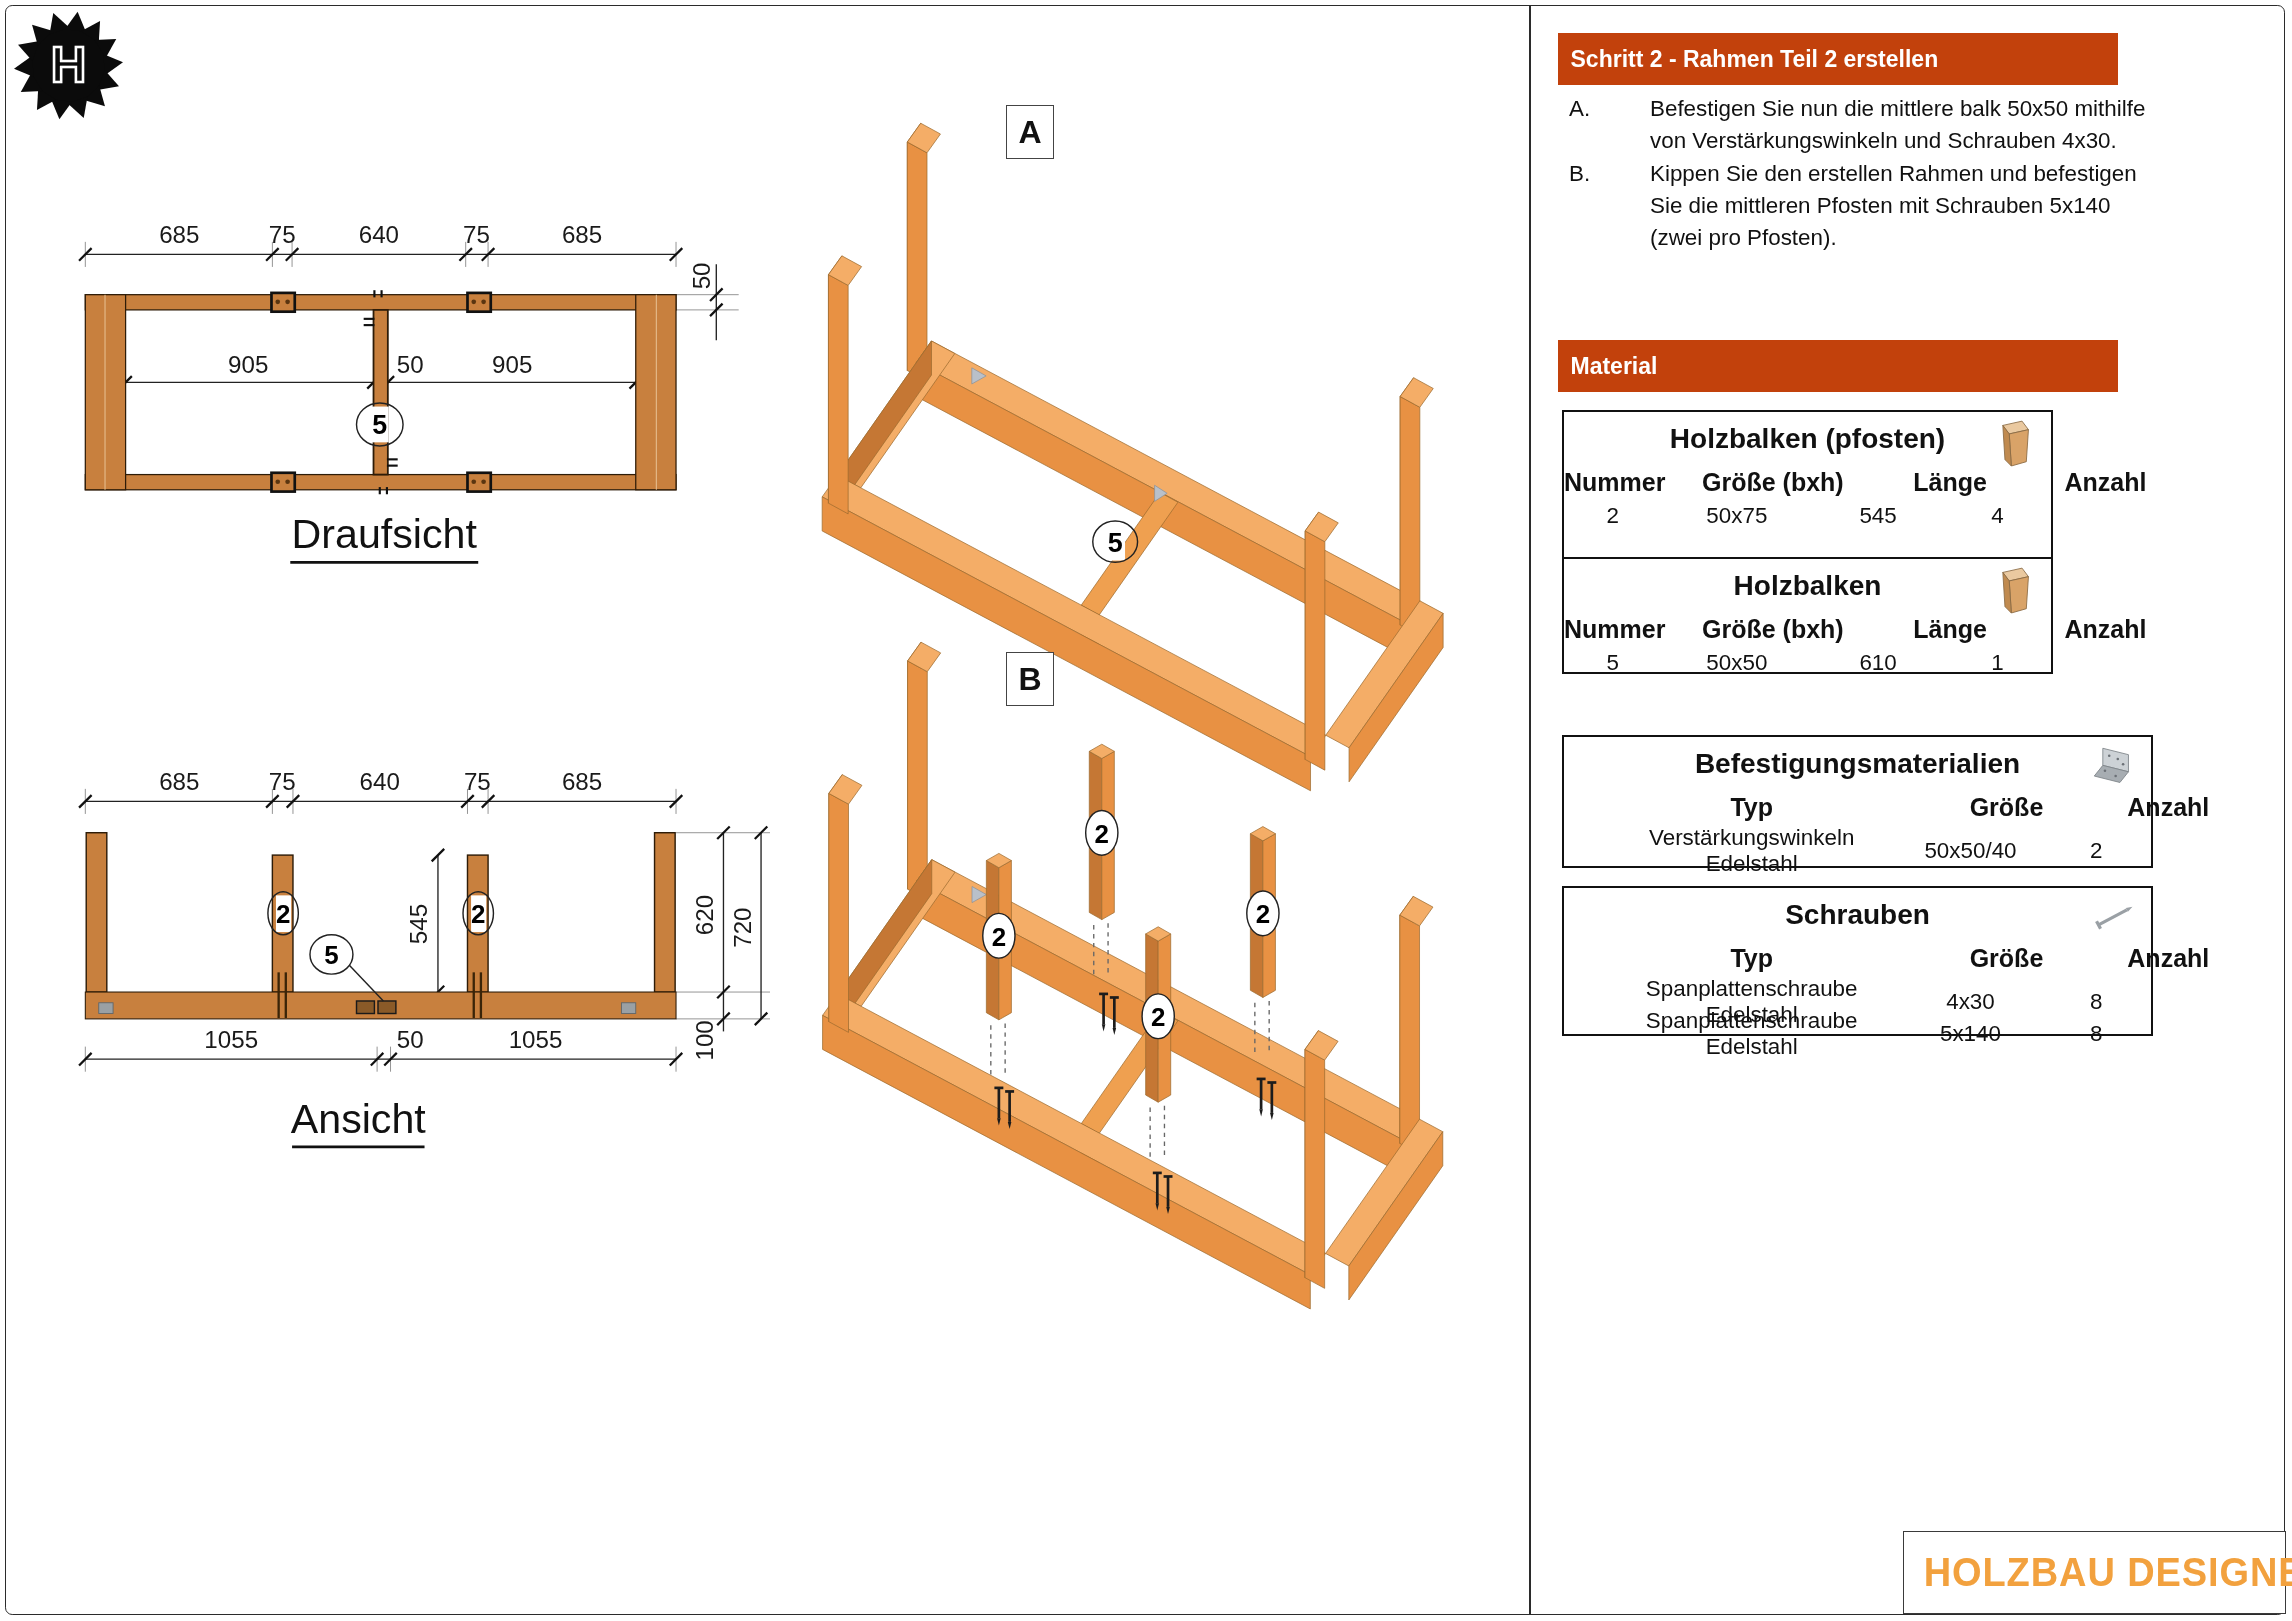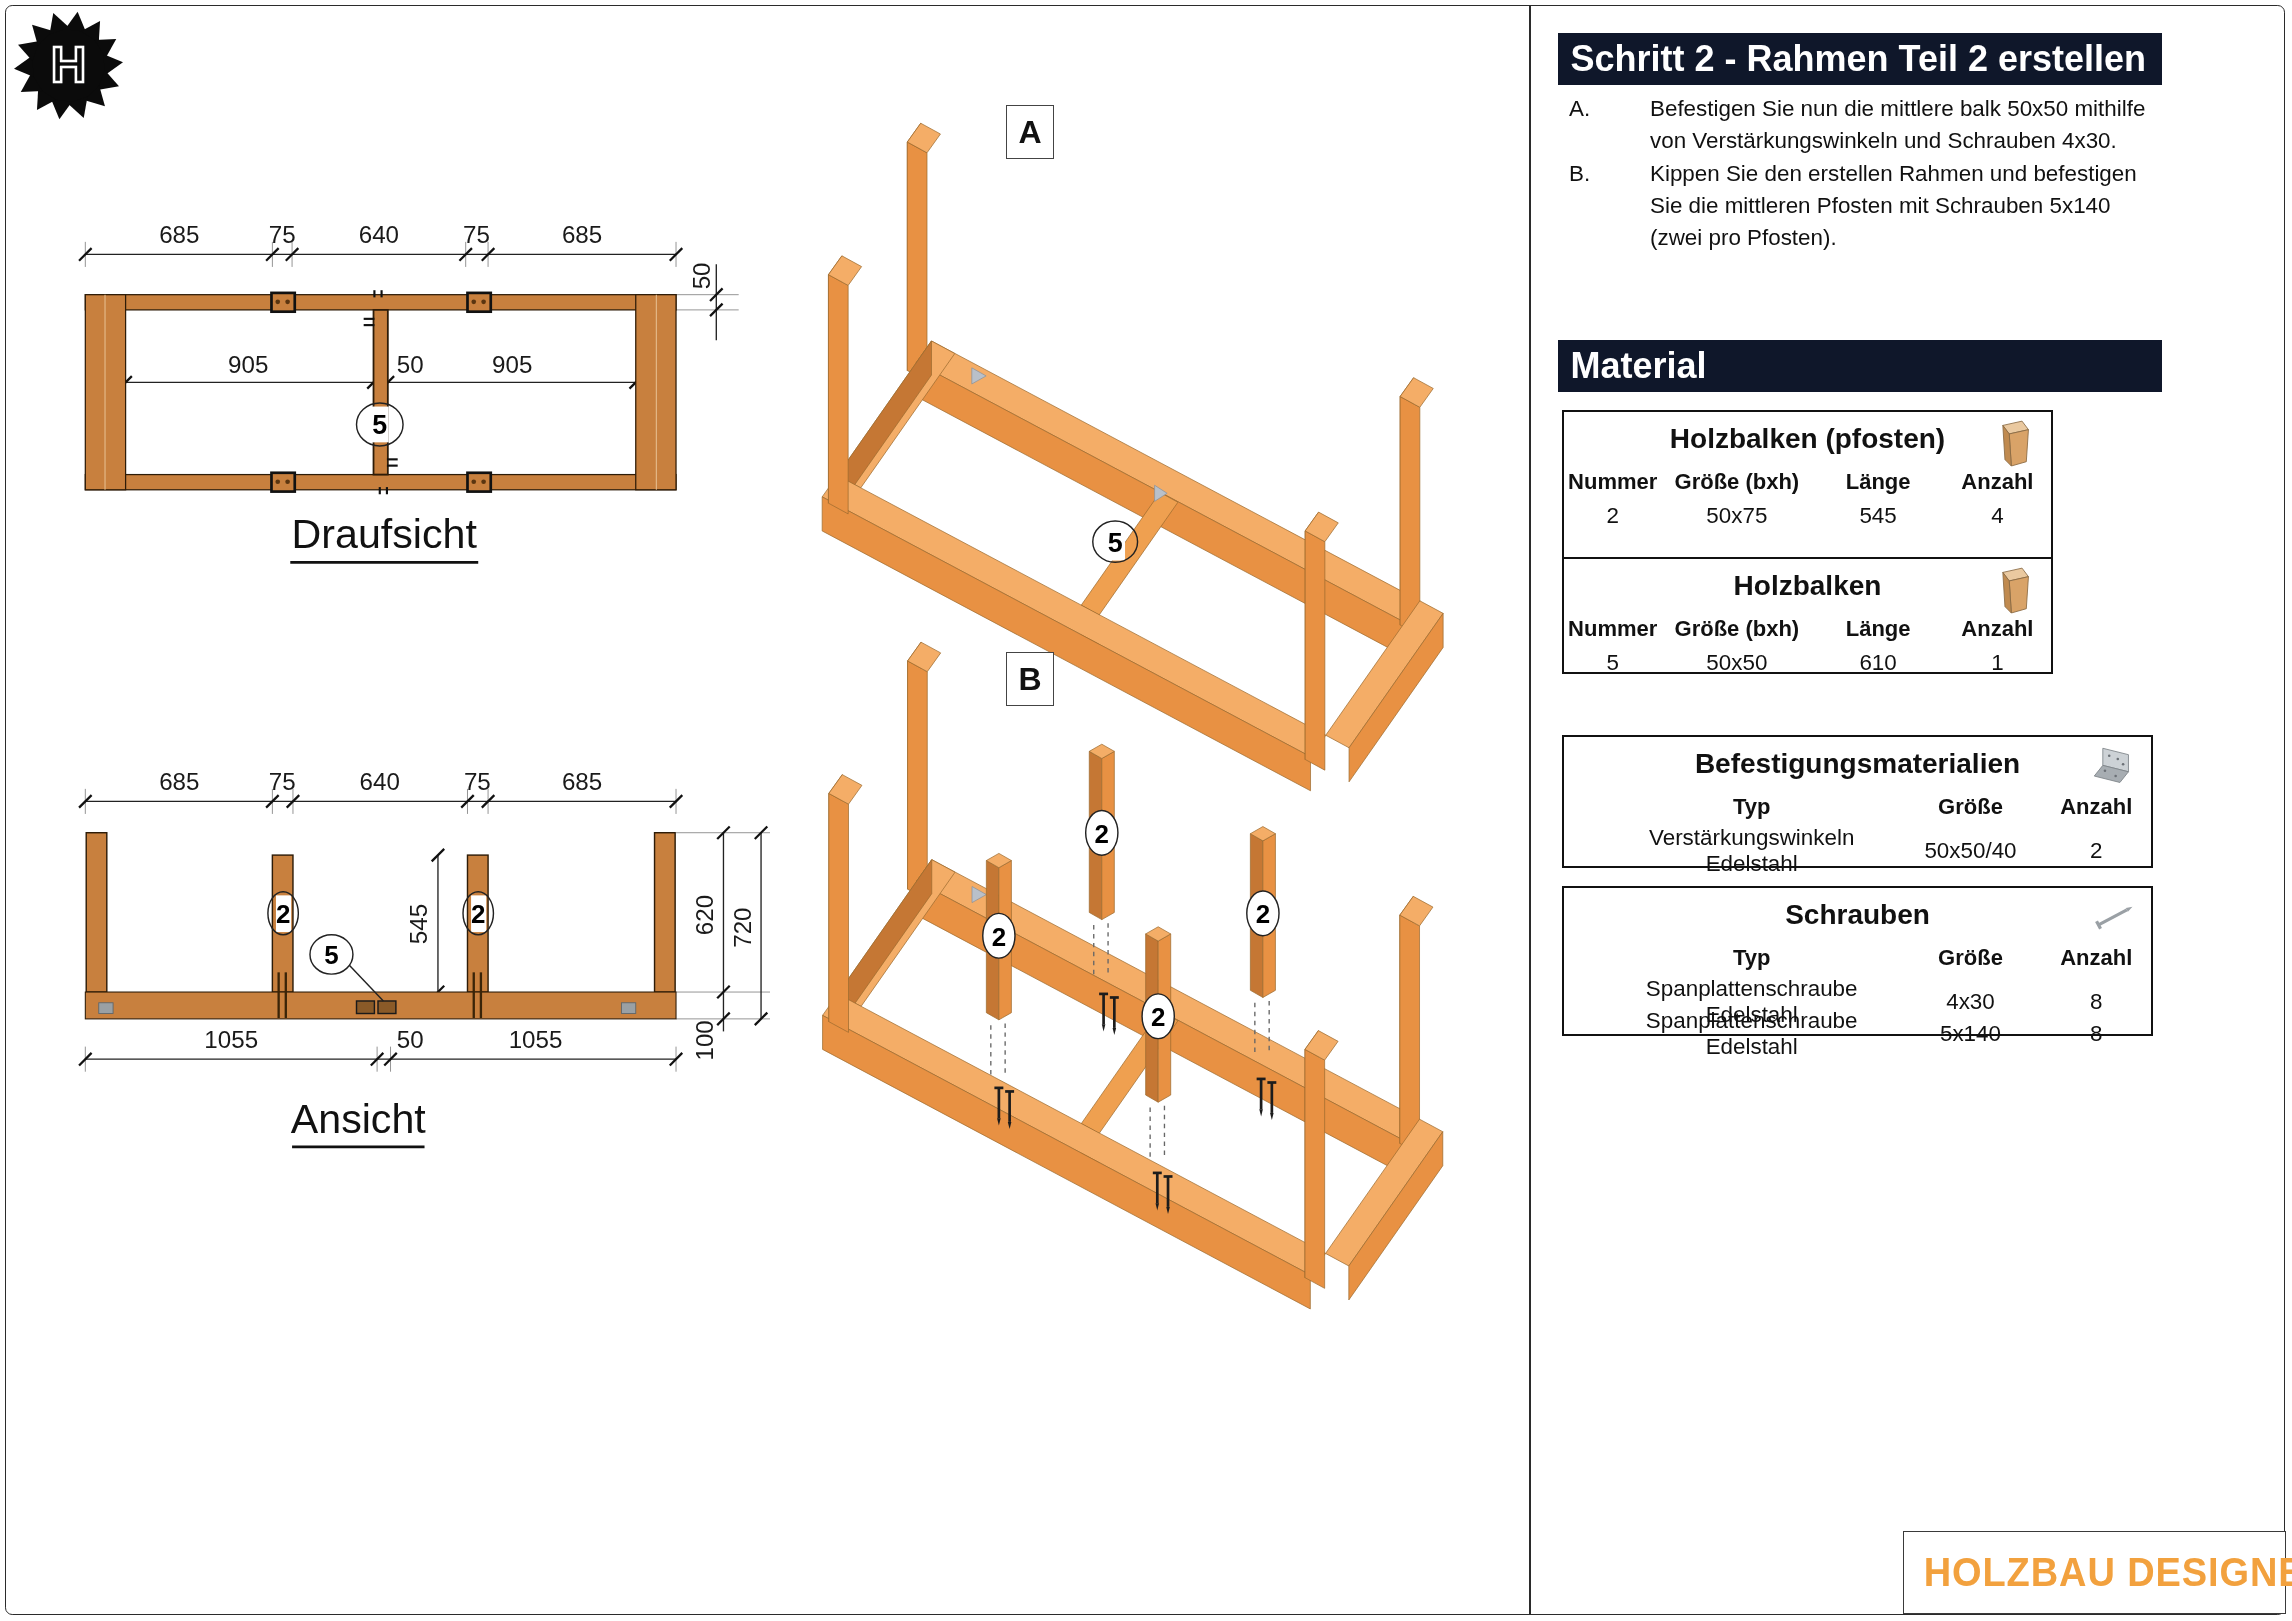--- a/index.html
+++ b/index.html
@@ -5,29 +5,29 @@
   html,body{margin:0;padding:0;background:#fff;}
   body{width:2293px;height:1621px;position:relative;font-family:"Liberation Sans",sans-serif;color:#111;overflow:hidden;}
   .page-border{position:absolute;left:4.5px;top:4.5px;width:2280px;height:1610px;border:1.8px solid #2b2b2b;border-radius:7.2px;box-sizing:border-box;}
   .v-divider{position:absolute;left:1529px;top:5.4px;width:1.8px;height:1609px;background:#2b2b2b;}
   .logo-tl{position:absolute;left:14.3px;top:10.7px;width:109px;height:109px;}
   .abs{position:absolute;}
   svg text{font-family:"Liberation Sans",sans-serif;}
   .dimtxt{font-size:27px;fill:#1a1a1a;}
   .drawtitle{font-size:46px;fill:#111;}
   
-  .bar{position:absolute;left:1558px;width:604px;height:52px;background:#0f172a;color:#fff;
-       font-size:36px;font-weight:bold;display:flex;align-items:center;padding-left:12.5px;box-sizing:border-box;}
+  .bar{position:absolute;left:1558px;width:560px;height:52px;background:#c2410c;color:#fff;
+       font-size:23px;font-weight:bold;display:flex;align-items:center;padding-left:12.5px;box-sizing:border-box;}
   .steps{position:absolute;left:1569px;top:93px;width:582px;font-size:22.4px;line-height:1.42;}
   .step-row{display:grid;grid-template-columns:81px 1fr;margin-bottom:1.8px;}
   .mtable{position:absolute;background:#fff;border:2.7px solid #111;box-sizing:border-box;}
   .mt-title{font-size:28px;font-weight:bold;text-align:center;padding-top:10.7px;position:relative;height:52px;box-sizing:border-box;}
   .mt-icon{position:absolute;right:14.3px;top:7.2px;width:47px;height:45px;}
   .mt-head,.mt-row{display:grid;align-items:center;text-align:center;}
-  .mt-head{font-weight:bold;font-size:22px;height:36px;}
+  .mt-head{font-weight:bold;font-size:25px;height:36px;gap:36px;}
   .mt-row{font-size:22.4px;height:32px;}
   .t4{grid-template-columns:20% 31% 27% 22%;}
   .t3{grid-template-columns:54% 26% 20%;padding-left:40px;}
   .label-box{position:absolute;width:48px;height:54px;border:1.8px solid #444;background:#fff;
              display:flex;align-items:center;justify-content:center;font-size:32px;font-weight:bold;box-sizing:border-box;}
   .brand-box{position:absolute;left:1903px;top:1531px;width:383px;height:83px;border:1.8px solid #3a3a3a;background:#fff;
              display:flex;align-items:center;gap:9px;padding-left:10.7px;box-sizing:border-box;}
   .brand-text{font-size:38px;font-weight:bold;letter-spacing:0.9px;color:#F2A13E;white-space:nowrap;transform:scaleY(1.05);}
 </style>
 </head>

